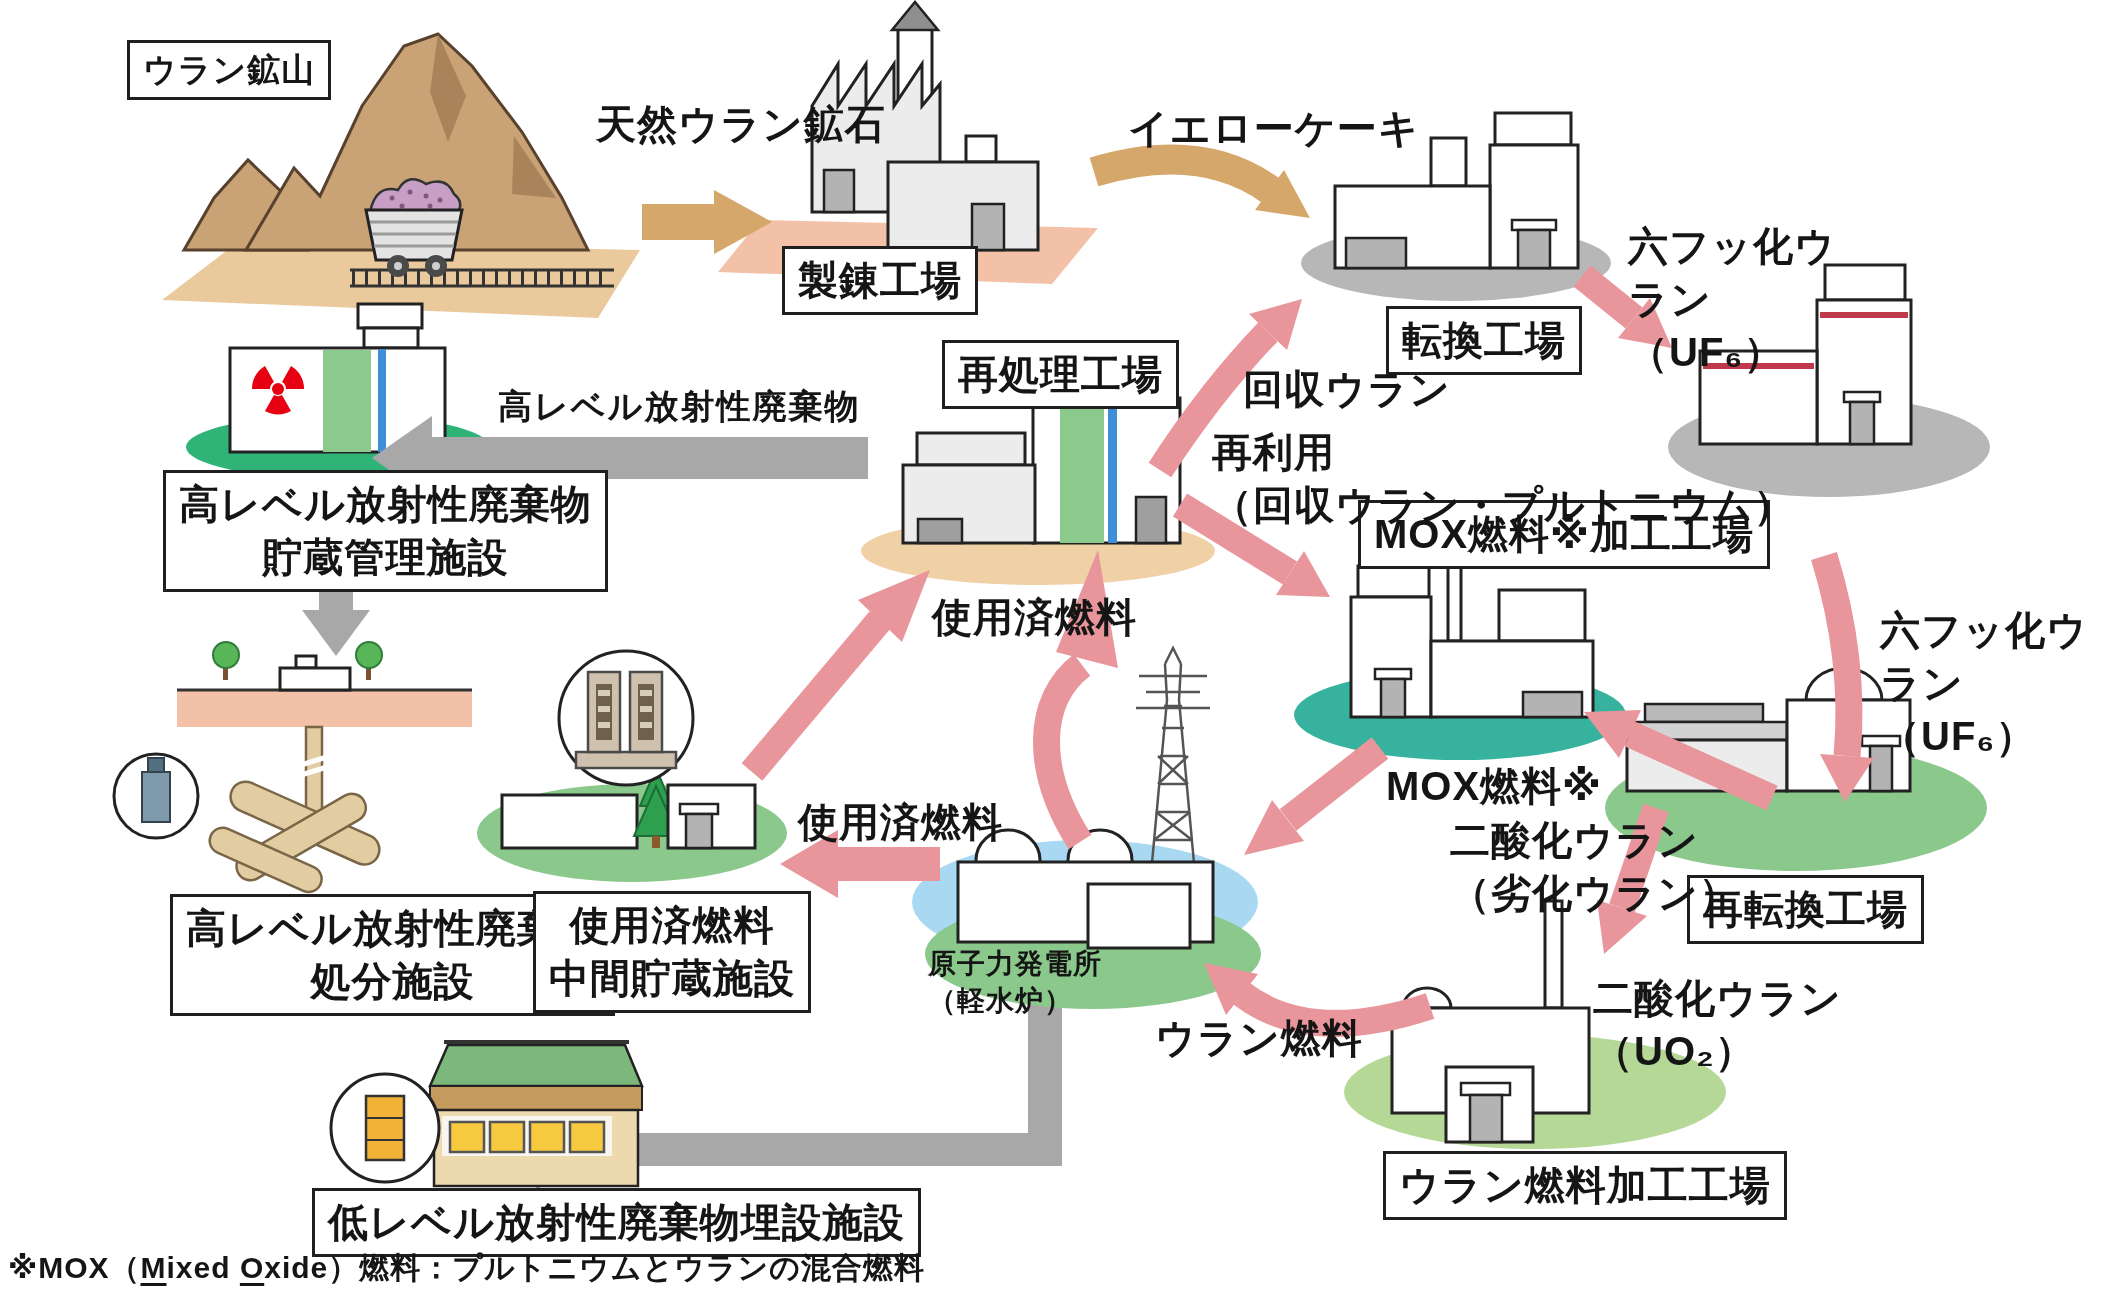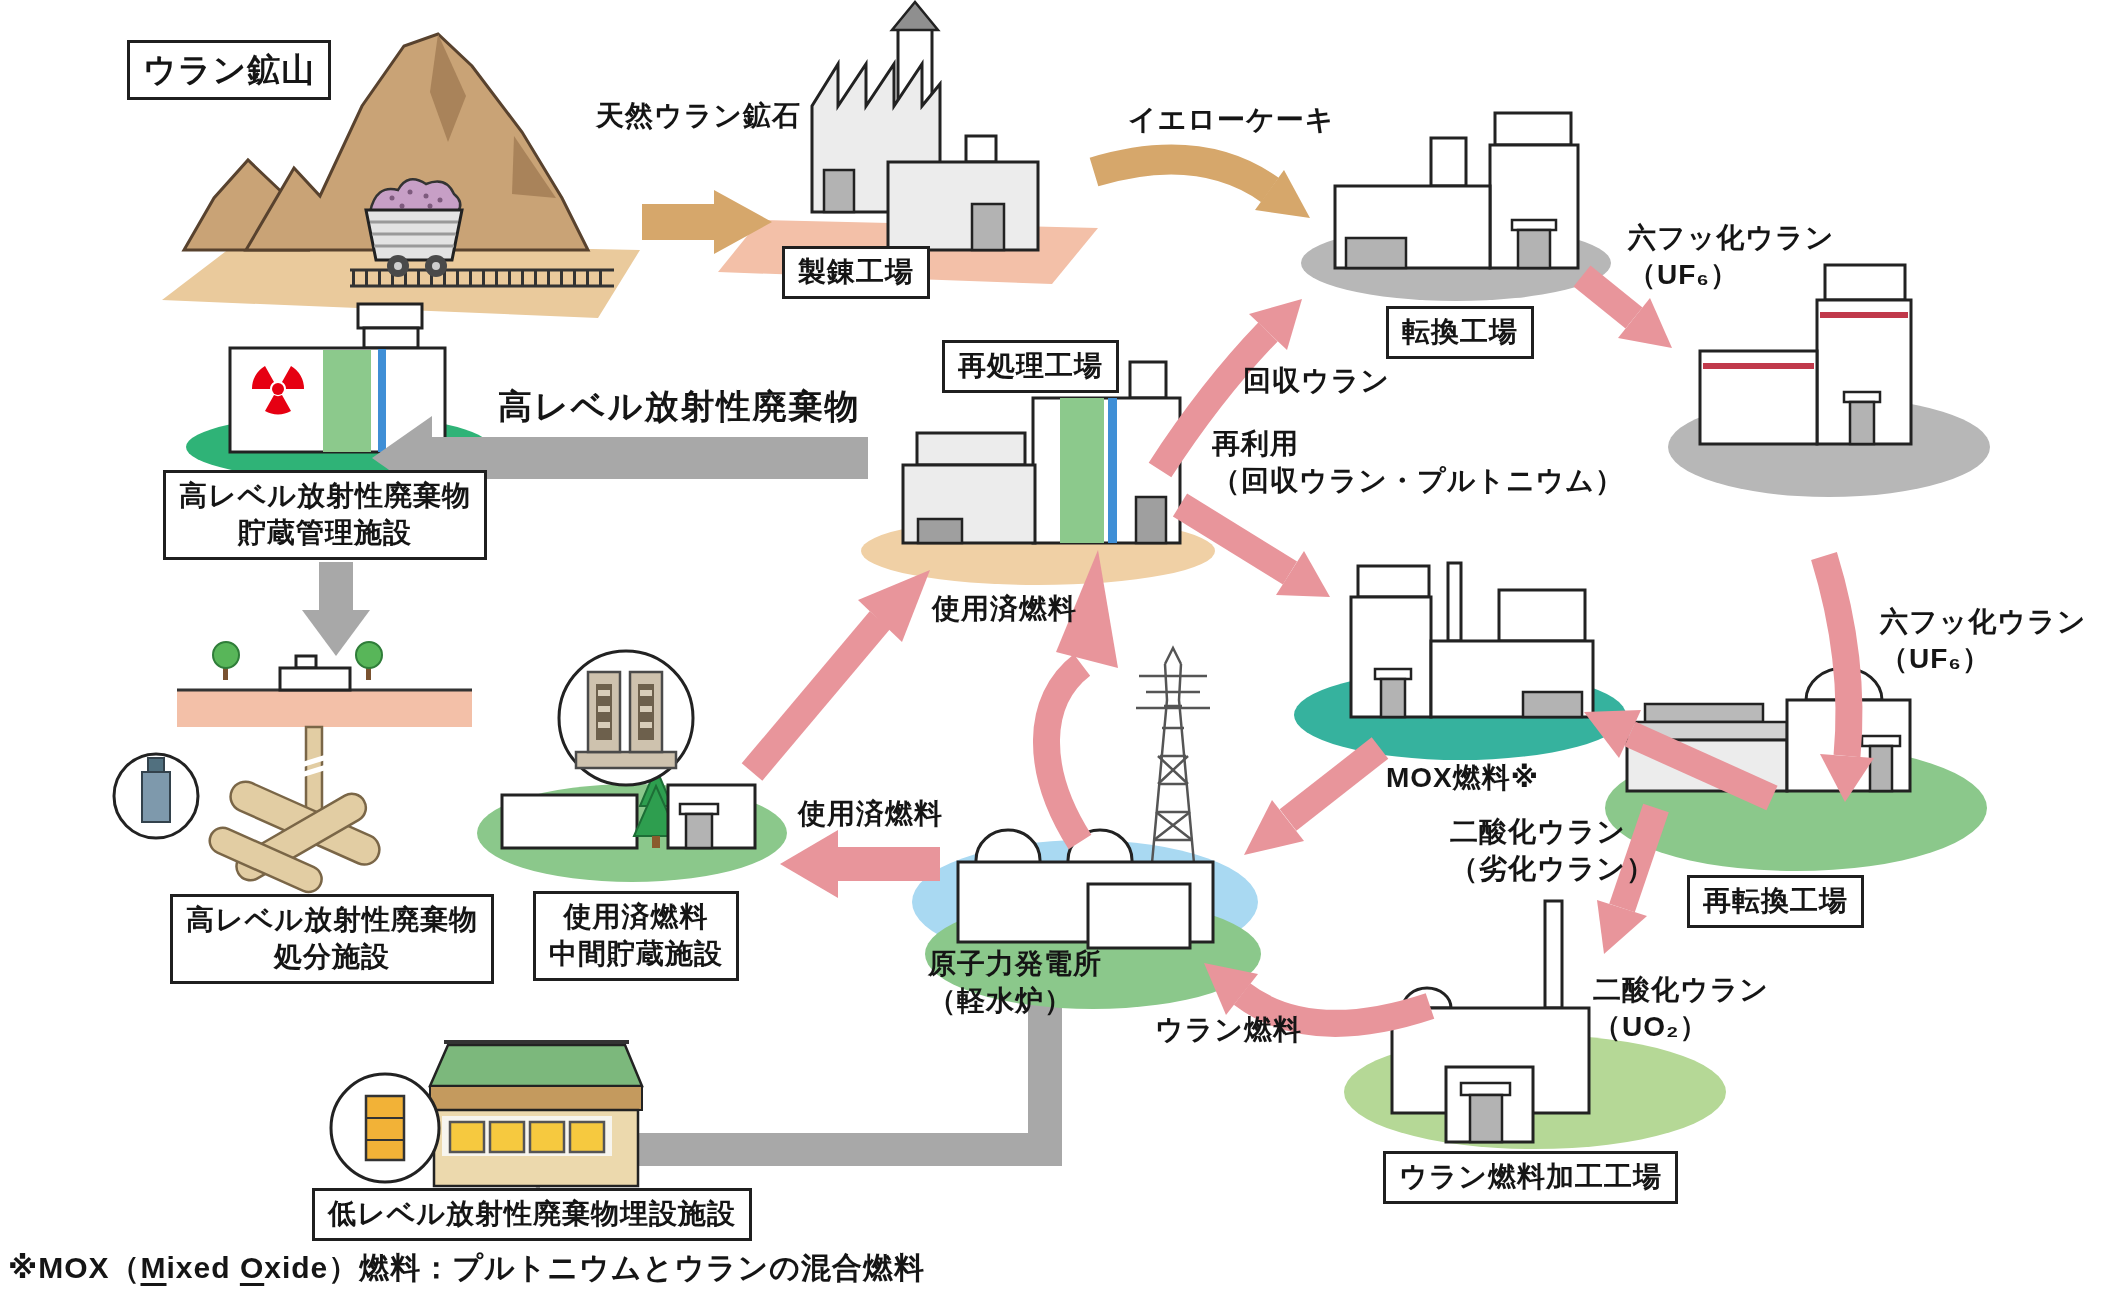--- a/index.html
+++ b/index.html
@@ -1,19 +1,19 @@
 <!DOCTYPE html>
 <html style="--pink_arrow: #E8959B; --tan_arrow: #D6A76B; --gray_arrow: #A8A8A8; --radiation_red: #E60012; --stripe_green: #8CC98C; --stripe_blue: #3F8FD6; --stripe_red: #C0394B; --ellipse_gray: #B7B7B7; --ellipse_tan: #F0D0A5; --ellipse_green: #8BC88B; --ellipse_emerald: #2FB377; --ellipse_teal: #36B29E; --ellipse_lightgreen: #B5D896; --ellipse_blue: #A9D9F2; --ground_sand: #EACA9C; --ground_pink: #F3C0A8; --mountain_brown: #C9A376; --mountain_shadow: #A9835A;"><head>
 <meta charset="utf-8">
 <style>
   html,body{margin:0;padding:0;background:#fff}
   #stage{position:relative;width:2102px;height:1302px;background:#fff;overflow:hidden;
          font-family:"Liberation Sans","DejaVu Sans",sans-serif;color:#151515}
   #diagram-svg{position:absolute;left:0;top:0}
-  .lbl{position:absolute;white-space:pre-line;line-height:1.32;font-size:28px;font-weight:600;letter-spacing:1px}
+  .lbl{position:absolute;white-space:pre-line;line-height:1.32;font-size:40px;font-weight:600;letter-spacing:1px}
   .boxed{background:#fff;border:3px solid #1f1f1f;padding:5px 13px;text-align:center}
   .ctr{text-align:left}
   
   .bld{fill:#ffffff;stroke:#222;stroke-width:3}
   .bld2{fill:#ececec;stroke:#222;stroke-width:3}
   .door{fill:#b3b3b3;stroke:#222;stroke-width:2.5}
   .door2{fill:#9f9f9f;stroke:#222;stroke-width:2.5}
   .cap{fill:#ffffff;stroke:#222;stroke-width:2.5}
   .e-gray{fill:var(--ellipse_gray)} .e-tan{fill:var(--ellipse_tan)} .e-green{fill:var(--ellipse_green)}
   .e-emerald{fill:var(--ellipse_emerald)} .e-teal{fill:var(--ellipse_teal)}
@@ -342,20 +342,21 @@
       <path class="agray" d="M336,562 L336,610" style="stroke-width:34"></path>
       <polygon class="hgray" points="302,610 370,610 336,656"></polygon>
     </g>
   </g>
 </svg>
 
   <div class="lbl boxed" id="lbl-mine">ウラン鉱山</div>
   <div class="lbl boxed" id="lbl-refining">製錬工場</div>
   <div class="lbl boxed" id="lbl-conversion">転換工場</div>
   <div class="lbl boxed" id="lbl-reprocessing">再処理工場</div>
+  <div class="lbl boxed" id="lbl-mox-plant">MOX燃料※加工工場</div>
   <div class="lbl boxed" id="lbl-hlw-storage">高レベル放射性廃棄物
 貯蔵管理施設</div>
   <div class="lbl boxed" id="lbl-hlw-disposal">高レベル放射性廃棄物
 処分施設</div>
   <div class="lbl boxed" id="lbl-interm">使用済燃料
 中間貯蔵施設</div>
   <div class="lbl boxed" id="lbl-reconversion">再転換工場</div>
   <div class="lbl boxed" id="lbl-fuelfab">ウラン燃料加工工場</div>
   <div class="lbl ctr" id="npp-label">原子力発電所
 （軽水炉）</div>

